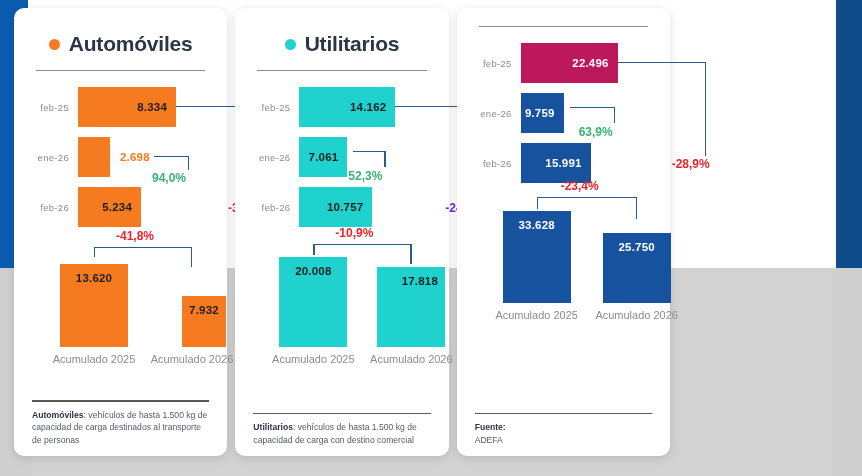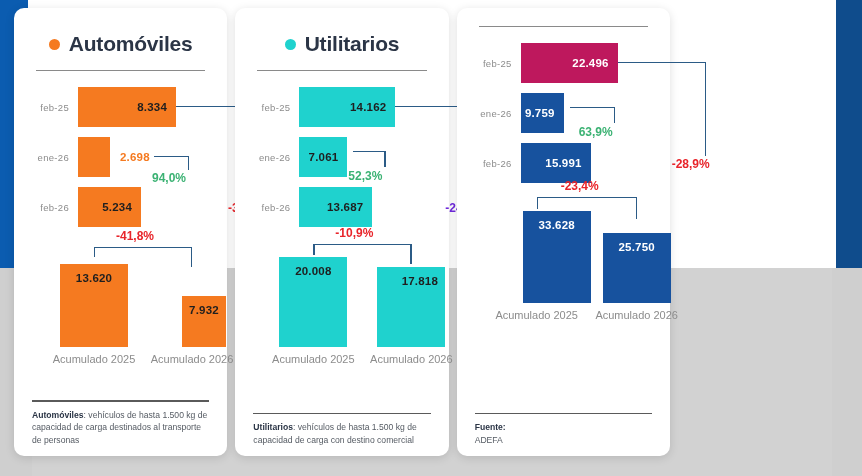--- a/index.html
+++ b/index.html
@@ -205,21 +205,21 @@
       </div>
       <div class="hrow" style="top:54px;">
         <span class="hrow-label">ene-26</span>
         <span class="hbar" style="width: 48px; background: rgb(31, 210, 206);">
           <span class="hbar-val inside-dark">7.061</span>
         </span>
       </div>
       <div class="hrow" style="top:104px;">
         <span class="hrow-label">feb-26</span>
         <span class="hbar" style="width: 73px; background: rgb(31, 210, 206);">
-          <span class="hbar-val inside-dark">13.687</span>
+          <span class="hbar-val inside-dark">10.757</span>
         </span>
       </div>
 
       <div class="conn conn-h" style="left: 142px; top: 23px; width: 84px; background: rgb(43, 91, 134);"></div>
       <div class="conn conn-v" style="left: 225px; top: 23px; height: 94px; background: rgb(43, 91, 134);"></div>
       <div class="pct red" style="left: 192px; top: 118px; color: #6d28d9;">-24,0%</div>
 
       <div class="conn conn-h" style="left: 100px; top: 68px; width: 32px; background: rgb(43, 91, 134);"></div>
       <div class="conn conn-v" style="left: 131px; top: 68px; height: 16px; background: rgb(43, 91, 134);"></div>
       <div class="pct green" style="left: 95px; top: 86px; color: rgb(59, 178, 115);">52,3%</div>
@@ -278,21 +278,21 @@
       <div class="conn conn-v" style="left: 230px; top: 23px; height: 94px; background: rgb(43, 91, 134);"></div>
       <div class="pct red" style="left: 197px; top: 118px; color: rgb(232, 36, 42);">-28,9%</div>
 
       <div class="conn conn-h" style="left: 95px; top: 68px; width: 45px; background: rgb(43, 91, 134);"></div>
       <div class="conn conn-v" style="left: 139px; top: 68px; height: 16px; background: rgb(43, 91, 134);"></div>
       <div class="pct green" style="left: 104px; top: 86px; color: rgb(59, 178, 115);">63,9%</div>
     </div>
 
     <div class="vbars">
       <div class="vbar-wrap" style="left:28px; width:68px; height:92px;">
-        <div class="vbar" style="height: 100%; background: rgb(23, 82, 158); margin-left: 20px;">
+        <div class="vbar" style="height: 100%; background: rgb(23, 82, 158);">
           <span class="vbar-val white">33.628</span>
         </div>
         <span class="vbar-cat">Acumulado 2025</span>
       </div>
       <div class="vbar-wrap" style="left:128px; width:68px; height:70px;border-radius:14px;">
         <div class="vbar" style="height: 100%; background: rgb(23, 82, 158);">
           <span class="vbar-val white">25.750</span>
         </div>
         <span class="vbar-cat">Acumulado 2026</span>
       </div>

